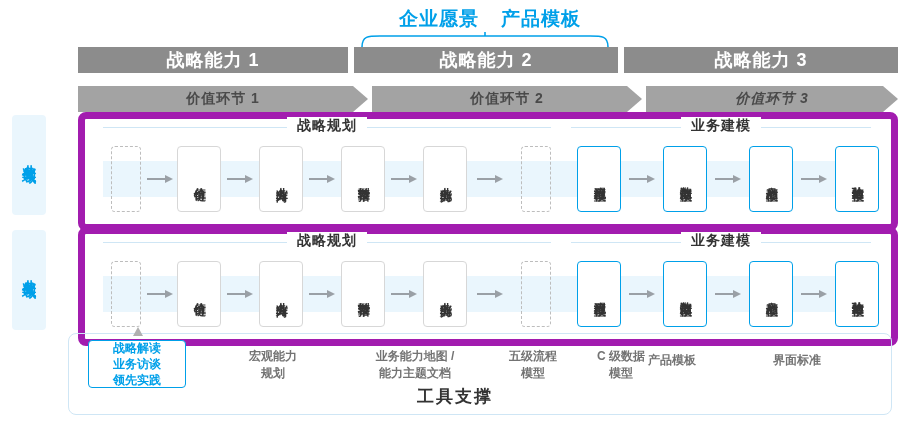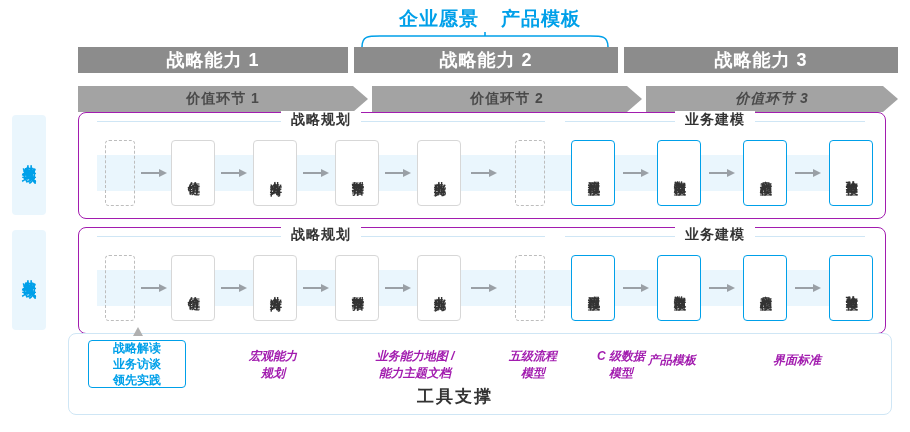--- a/index.html
+++ b/index.html
@@ -49,21 +49,21 @@
     color:#00a0e9;font-size:14px;font-weight:bold;
     display:flex;align-items:center;justify-content:center;text-align:center;
     writing-mode:vertical-rl;letter-spacing:2px;line-height:1.25;
   }
   .domain.d1{top:115px;height:100px;}
   .domain.d2{top:230px;height:100px;}
 
   
   .row{
     position:absolute;left:78px;width:806px;height:105px;
-    border:1px solid #a21caf;border-radius:8px;background:#fff;
+    border:7px solid #a21caf;border-radius:8px;background:#fff;
   }
   .row.r1{top:112px;}
   .row.r2{top:227px;}
 
   
   .band{
     position:absolute;left:18px;top:42px;height:36px;width:768px;
     background:#eaf6fd;
     clip-path:polygon(0 0, 748px 0, 768px 18px, 748px 36px, 0 36px);
   }
@@ -90,23 +90,22 @@
   .node.solid{background:#fff;border:1px solid #d7d7d7;}
   .node.blue{background:#fff;border:1.5px solid #00a0e9;}
   .node.dash{border:1px dashed #bdbdbd;background:transparent;width:28px;}
   .arrow{
     position:absolute;top:55px;width:26px;height:10px;
   }
   .arrow svg{display:block;}
 
   
   .tool{
-    position:absolute;font-size:12px;color:#a21caf;text-align:center;line-height:1.4;
+    position:absolute;font-size:12px;color:#737373;text-align:center;line-height:1.4;
     font-weight:bold;
-    font-style:italic;
   }
   .tool-box{
     position:absolute;left:88px;top:340px;width:96px;height:46px;
     border:1px solid #00a0e9;border-radius:4px;background:#fff;
     display:flex;align-items:center;justify-content:center;text-align:center;
     font-size:12px;color:#00a0e9;line-height:1.35;font-weight:bold;
   }
   .tool-arrow{position:absolute;left:132px;top:327px;}
 
   .bottom-box{

